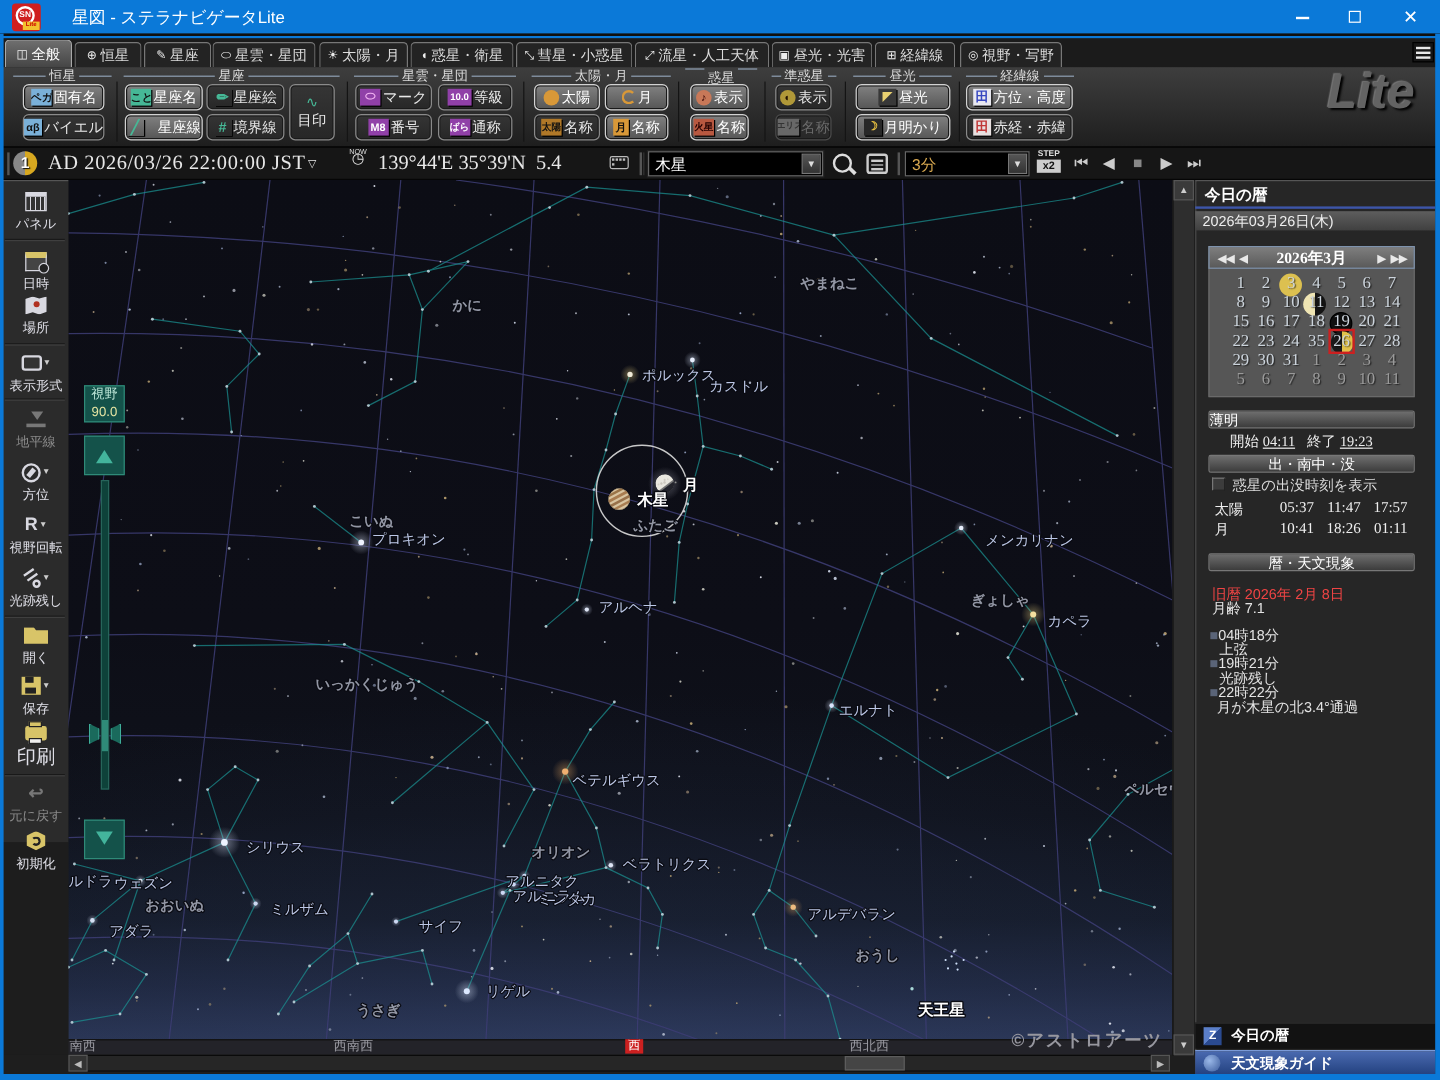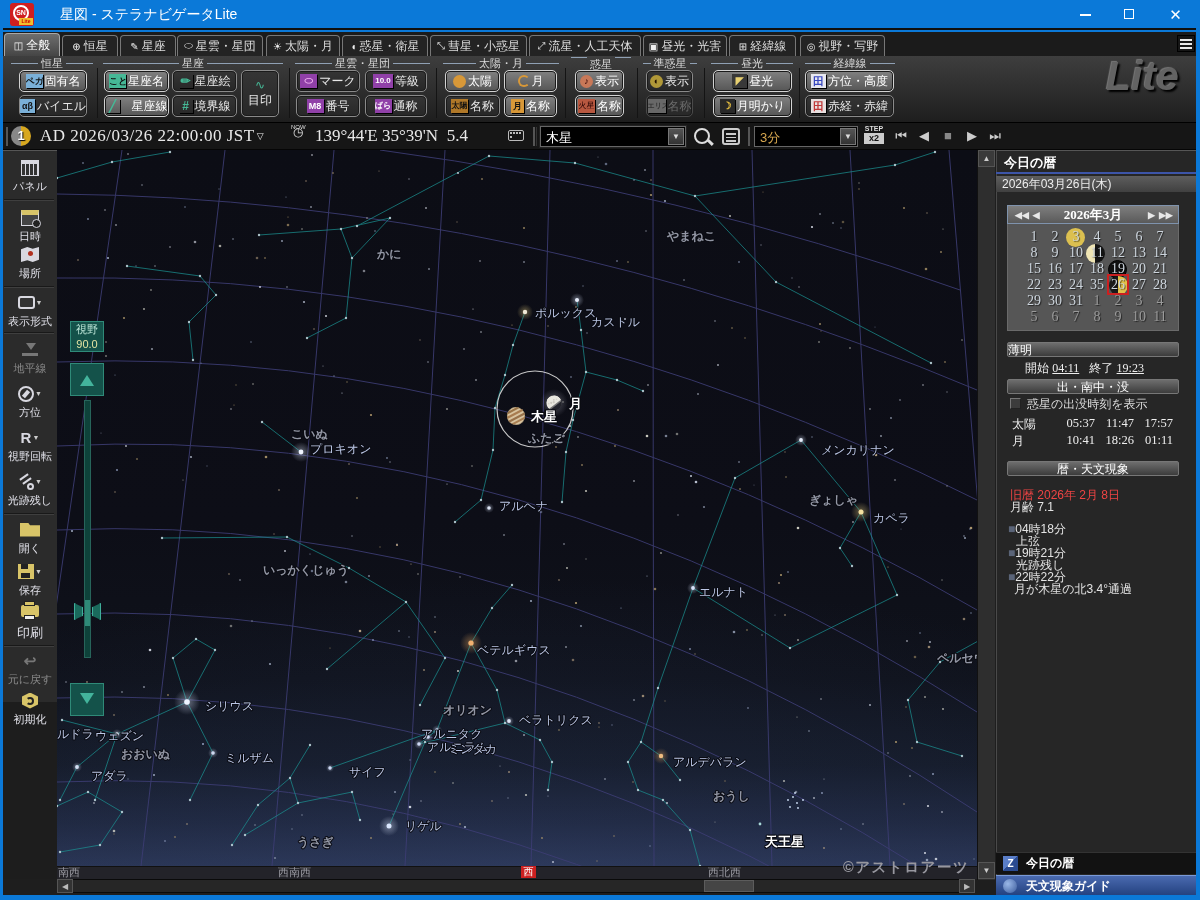--- a/index.html
+++ b/index.html
@@ -108,21 +108,21 @@
     </div>
 <div style="position:absolute;left:504px;top:95px;width:53px;height:22px;background:linear-gradient(#818181,#565656);border:1px solid #d2d2d2;color:#fff;border-radius:5px;box-shadow:inset 0 0 0 1px #1a1a1a;display:flex;align-items:center;justify-content:center;font-size:12px;white-space:nowrap">
       <span style="display:inline-block;width:13px;height:14px;background:#d89838;color:#111;font-size:9px;font-weight:bold;text-align:center;line-height:14px;box-shadow:1px 1px 0 #000;overflow:hidden">月</span>
       <span style="margin-left:2px">名称</span>
     </div>
 <div style="position:absolute;left:575px;top:70px;width:49px;height:22px;background:linear-gradient(#818181,#565656);border:1px solid #d2d2d2;color:#fff;border-radius:5px;box-shadow:inset 0 0 0 1px #1a1a1a;display:flex;align-items:center;justify-content:center;font-size:12px;white-space:nowrap">
       <span style="display:inline-block;width:13px;height:13px;background:#c87858;border-radius:50%;color:#300;font-size:9px;line-height:13px;text-align:center">♪</span>
       <span style="margin-left:2px">表示</span>
     </div>
 <div style="position:absolute;left:575px;top:95px;width:49px;height:22px;background:linear-gradient(#818181,#565656);border:1px solid #d2d2d2;color:#fff;border-radius:5px;box-shadow:inset 0 0 0 1px #1a1a1a;display:flex;align-items:center;justify-content:center;font-size:12px;white-space:nowrap">
-      <span style="display:inline-block;width:17px;height:14px;background:#b85840;color:#200;font-size:8px;font-weight:normal;text-align:center;line-height:14px;box-shadow:1px 1px 0 #000;overflow:hidden">火星</span>
+      <span style="display:inline-block;width:17px;height:14px;background:#b85840;color:#200;font-size:8px;font-weight:bold;text-align:center;line-height:14px;box-shadow:1px 1px 0 #000;overflow:hidden">火星</span>
       <span style="margin-left:2px">名称</span>
     </div>
 <div style="position:absolute;left:646px;top:70px;width:47px;height:22px;background:linear-gradient(#353535,#272727);border:1px solid #8a8a8a;color:#e8e8e8;border-radius:5px;box-shadow:inset 0 0 0 1px #1a1a1a;display:flex;align-items:center;justify-content:center;font-size:12px;white-space:nowrap">
       <span style="display:inline-block;width:13px;height:13px;background:#b09838;border-radius:50%;color:#210;font-size:9px;line-height:13px;text-align:center">◐</span>
       <span style="margin-left:2px">表示</span>
     </div>
 <div style="position:absolute;left:646px;top:95px;width:47px;height:22px;background:linear-gradient(#303030,#282828);border:1px solid #4a4a4a;color:#6a6a6a;border-radius:5px;box-shadow:inset 0 0 0 1px #1a1a1a;display:flex;align-items:center;justify-content:center;font-size:12px;white-space:nowrap">
       <span style="display:inline-block;width:18px;height:14px;background:#686868;color:#333;font-size:7px;font-weight:bold;text-align:center;line-height:14px;box-shadow:1px 1px 0 #000;overflow:hidden">エリス</span>
       <span style="margin-left:2px">名称</span>
     </div>
@@ -259,21 +259,21 @@
 <div style="position:absolute;left:3px;top:558px;width:54px;height:42px;display:flex;flex-direction:column;align-items:center;justify-content:center;color:#e0e0e8;font-size:11px">
       <div style="height:22px;display:flex;align-items:center">
         <span style="display:inline-block;width:16px;height:15px;background:#d8c468;position:relative">
           <i style="position:absolute;left:3px;top:0;width:7px;height:5px;background:#222"></i>
           <i style="position:absolute;left:3px;bottom:1px;width:9px;height:5px;background:#222"></i>
         </span>
         <span style="font-size:7px;color:#ccc;margin-left:1px">▼</span>
       </div>
       <div style="margin-top:0px">保存</div>
     </div>
-<div style="position:absolute;left:3px;top:600px;width:54px;height:42px;display:flex;flex-direction:column;align-items:center;justify-content:space-between;color:#e0e0e8;font-size:13px">
+<div style="position:absolute;left:3px;top:600px;width:54px;height:42px;display:flex;flex-direction:column;align-items:center;justify-content:space-between;color:#e0e0e8;font-size:16px">
       <div style="height:22px;display:flex;align-items:center">
         <span style="display:inline-block;width:18px;height:12px;background:#d8c468;border-radius:2px;position:relative">
           <i style="position:absolute;left:3px;top:-4px;width:11px;height:5px;background:#d8c468;border:1px solid #222"></i>
           <i style="position:absolute;left:3px;bottom:-3px;width:11px;height:5px;background:#eee;border:1px solid #222"></i>
         </span>
       </div>
       <div style="margin-top:0px">印刷</div>
     </div>
 <div class="abs" style="left:4px;top:645px;width:50px;height:2px;border-top:1px solid #191919;border-bottom:1px solid #3f3f3f"></div>
 <div style="position:absolute;left:3px;top:648px;width:54px;height:40px;display:flex;flex-direction:column;align-items:center;justify-content:center;color:#8a8a8a;font-size:11px">

